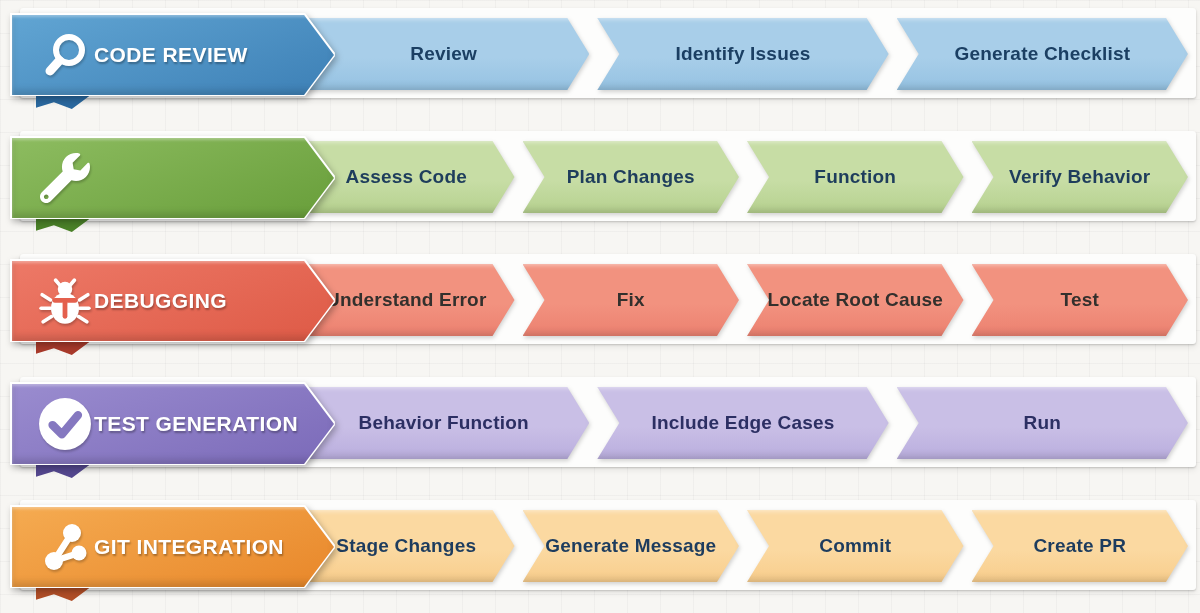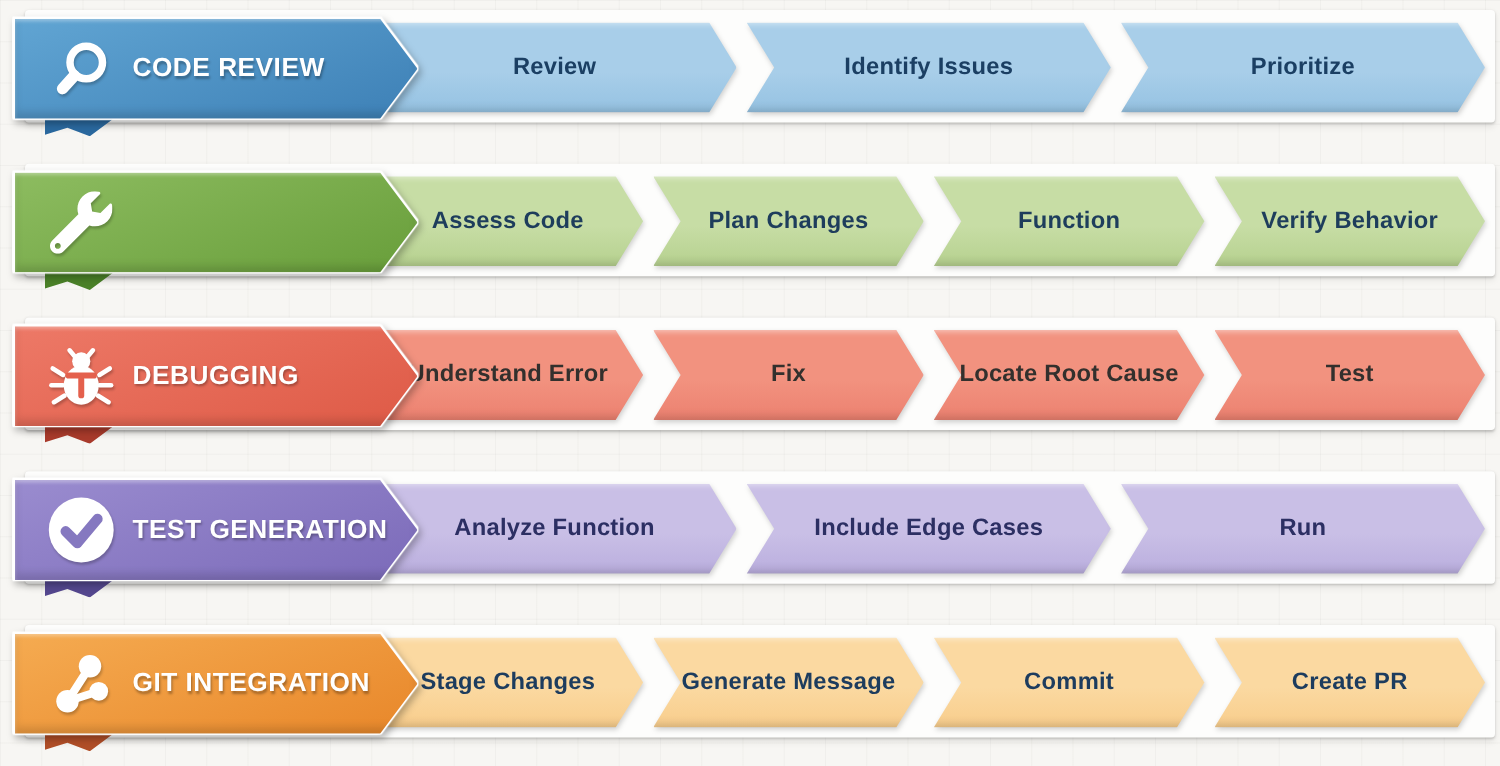--- a/index.html
+++ b/index.html
@@ -59,21 +59,20 @@
     box-shadow:inset 0 2px 3px rgba(255,255,255,.35), inset 0 -5px 7px rgba(0,0,0,.14);
     display:flex; align-items:center;
     padding-left:24px;
   }
   .icon-box{
     width:58px; height:58px; flex:0 0 58px;
     display:flex; align-items:center; justify-content:center;
   }
   .icon-box svg{ filter:drop-shadow(1px 2px 1px rgba(0,0,0,.22)); }
   .row-title{
-    margin-left:12px;
     color:#fff; font-size:21px; font-weight:700; letter-spacing:.4px;
     text-shadow:1px 2px 2px rgba(0,0,0,.3);
     white-space:nowrap;
   }
 
   
   .fold{
     position:absolute; left:16px; top:86px; width:56px; height:15px; z-index:2;
     background:var(--fold);
     clip-path:polygon(0 0, 100% 0, 64% 100%, 32% 55%, 0 92%);
@@ -91,21 +90,21 @@
             <span class="step-label">Review</span>
           </div>
         </div>
       <div class="step">
           <div class="step-inner">
             <span class="step-label">Identify Issues</span>
           </div>
         </div>
       <div class="step">
           <div class="step-inner">
-            <span class="step-label">Prioritize</span>
+            <span class="step-label">Generate Checklist</span>
           </div>
         </div>
     </div>
     <div class="fold"></div>
     <div class="ribbon-wrap">
       <div class="ribbon">
         <span class="icon-box">
           <svg width="52" height="52" viewBox="0 0 52 52">
             <circle cx="30" cy="21" r="13" fill="none" stroke="#fff" stroke-width="6"></circle>
             <path d="M20.5 31.5 L11 42" stroke="#fff" stroke-width="9" stroke-linecap="round"></path>
@@ -197,21 +196,21 @@
         </span>
         <span class="row-title">DEBUGGING</span>
       </div>
     </div>
   </div>
 
   <div class="card" style="--header-from: #9a8ccf; --header-to: #7b6ab9; --fold: #54478e; --mark: #8578c0; --step-bg: #c9bfe6; --step-bg-dark: #baaede; --step-text: #2c2f63;">
     <div class="steps">
       <div class="step">
           <div class="step-inner">
-            <span class="step-label">Analyze Function</span>
+            <span class="step-label">Behavior Function</span>
           </div>
         </div>
       <div class="step">
           <div class="step-inner">
             <span class="step-label">Include Edge Cases</span>
           </div>
         </div>
       <div class="step">
           <div class="step-inner">
             <span class="step-label">Run</span>

